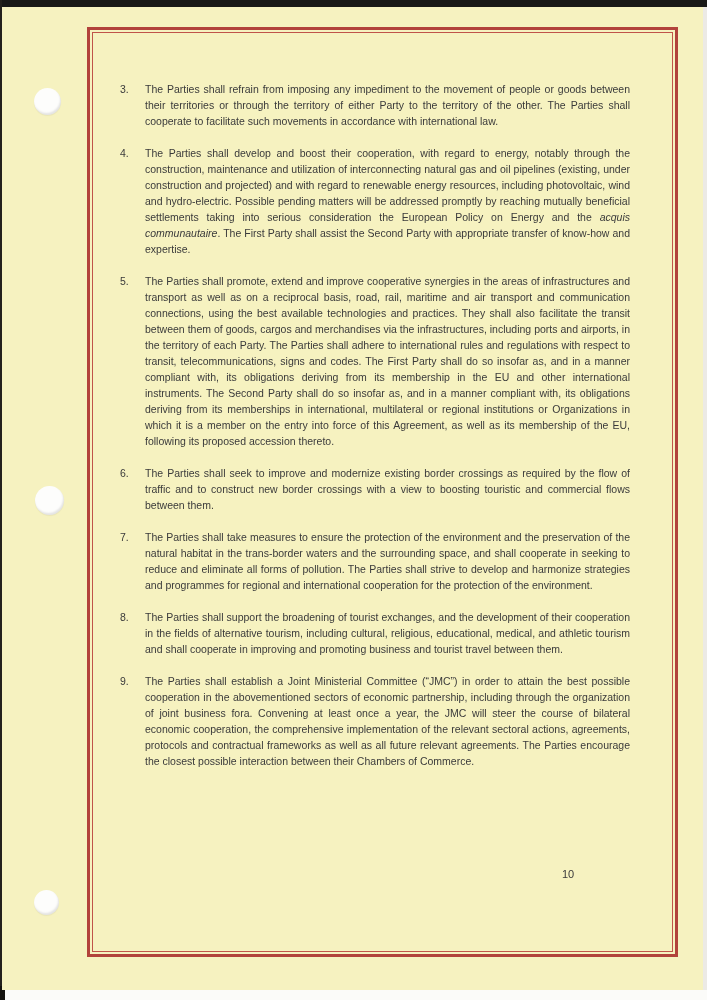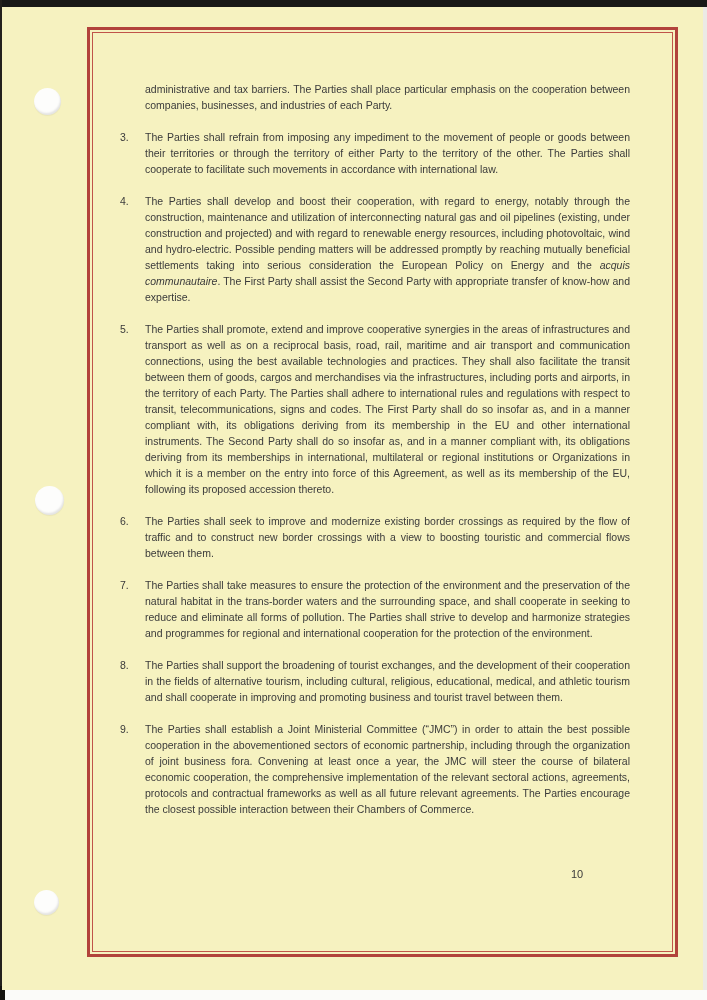--- a/index.html
+++ b/index.html
@@ -38,21 +38,21 @@
     position: absolute; left: 118px; top: 74px; width: 510px;
     color: #3a3a3a; font-size: 10.5px; line-height: 16px;
     text-align: justify;
   }
   .para { position: relative; margin: 0 0 16px 0; padding-left: 25px; }
   .para .num { position: absolute; left: 0; top: 0; }
   .para em { font-style: italic; }
 
   .page-num {
     position: absolute; left: 560px; top: 861px;
-    color: #3a3a3a; font-size: 11px; margin-left: 9px;
+    color: #3a3a3a; font-size: 11px;
   }
 </style>
 </head>
 <body>
 
 <div class="stage">
   <div class="edge-top"></div>
   <div class="edge-left"></div>
   <div class="edge-right"></div>
   <div class="corner-mark"></div>
@@ -62,23 +62,20 @@
     <div class="frame">
       <div class="frame-inner"></div>
     </div>
 
     <div class="hole hole-1"></div>
     <div class="hole hole-2"></div>
     <div class="hole hole-3"></div>
 
     <div class="text-col">
 
-      <div class="para">
-        <span>administrative and tax barriers. The Parties shall place particular emphasis on the cooperation between companies, businesses, and industries of each Party.</span>
-      </div>
 
       <div class="para">
         <span class="num">3.</span>
         <span>The Parties shall refrain from imposing any impediment to the movement of people or goods between their territories or through the territory of either Party to the territory of the other. The Parties shall cooperate to facilitate such movements in accordance with international law.</span>
       </div>
 
       <div class="para">
         <span class="num">4.</span>
         <span>The Parties shall develop and boost their cooperation, with regard to energy, notably through the construction, maintenance and utilization of interconnecting natural gas and oil pipelines (existing, under construction and projected) and with regard to renewable energy resources, including photovoltaic, wind and hydro-electric. Possible pending matters will be addressed promptly by reaching mutually beneficial settlements taking into serious consideration the European Policy on Energy and the </span><em>acquis communautaire</em><span>. The First Party shall assist the Second Party with appropriate transfer of know-how and expertise.</span>
       </div>

